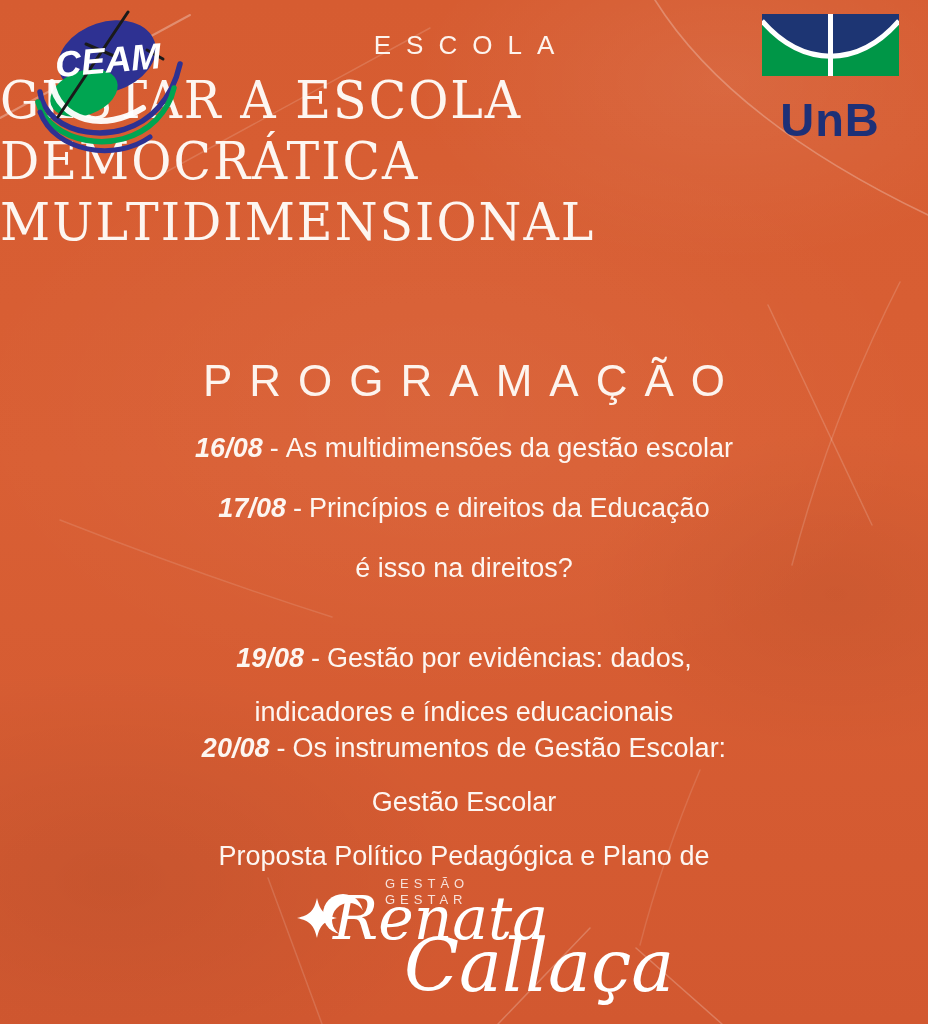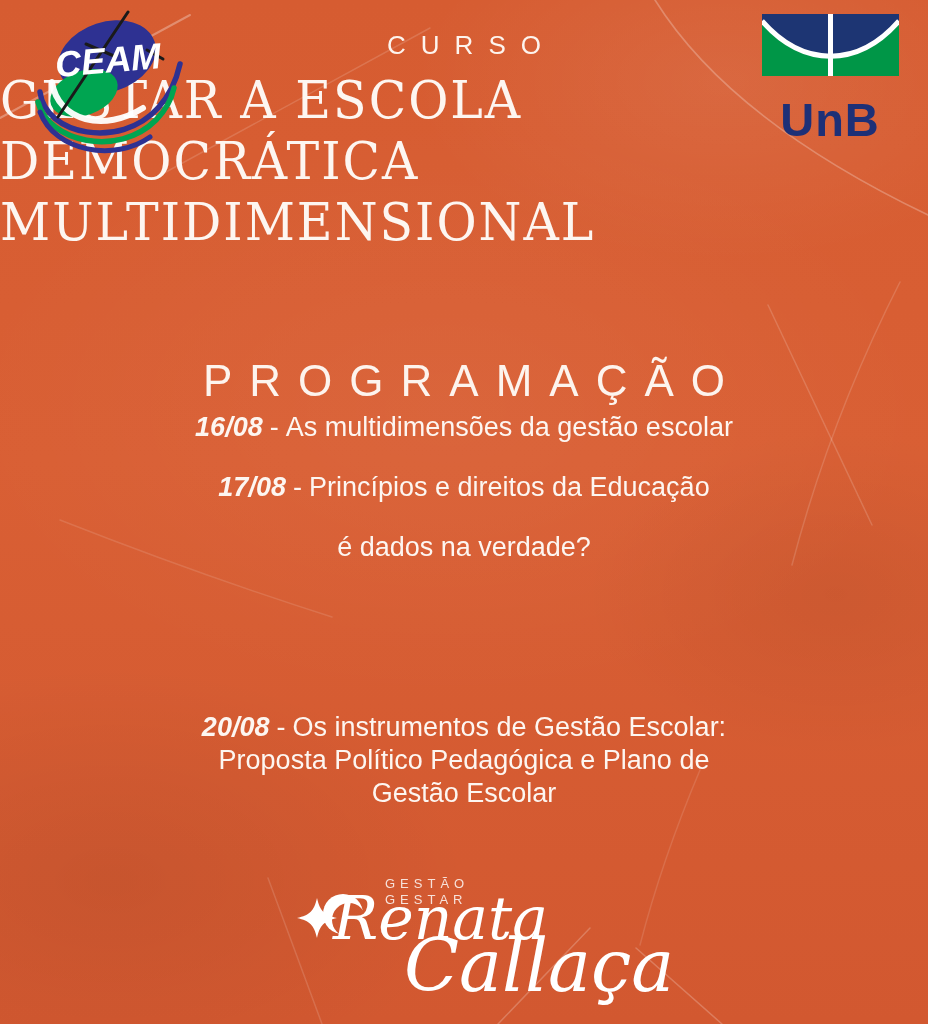--- a/index.html
+++ b/index.html
@@ -70,21 +70,21 @@
   .schedule-item{
     position:absolute;left:0;width:100%;
     text-align:center;
     font-size:27px;
     line-height:33px;
     color:#fdf6f1;
     z-index:2;
   }
   .schedule-item .date{font-weight:bold;font-style:italic;}
   .schedule-item .dash{margin:0 7px;}
-  .schedule-item .line{display:block;}
+  .schedule-item .line{display:block;margin-top:21px;}
   .item-0{top:411px;}
   .item-1{top:471px;}
   .item-2{top:531px;}
   .item-3{top:621px;}
   .item-4{top:711px;}
 
   
   .signature{position:absolute;left:285px;top:866px;width:420px;height:158px;z-index:3;}
   .sig-mark{position:absolute;left:10px;top:26px;}
   .sig-brand{
@@ -146,21 +146,21 @@
   <div class="unb-logo">
     <svg width="137" height="62" viewBox="0 0 137 62">
       <rect x="0" y="0" width="137" height="62" fill="#009647"></rect>
       <path d="M0,0 H137 V7 C96,54 41,54 0,7 Z" fill="#1d3573"></path>
       <path d="M0,7 C41,54 96,54 137,7" fill="none" stroke="#ffffff" stroke-width="5"></path>
       <line x1="68.5" y1="0" x2="68.5" y2="62" stroke="#ffffff" stroke-width="5"></line>
     </svg>
     <div class="unb-wordmark" style="color:#1d3077;">UnB</div>
   </div>
 
-  <div class="kicker">CURSO</div>
+  <div class="kicker">ESCOLA</div>
 
   <h1 class="title">
     <span>GESTAR A ESCOLA</span>
     <span>DEMOCRÁTICA</span>
     <span>MULTIDIMENSIONAL</span>
   </h1>
 
   <div class="section-heading">PROGRAMAÇÃO</div>
 
   <div class="schedule-item item-0">
@@ -169,30 +169,36 @@
     </span>
   </div>
 
   <div class="schedule-item item-1">
     <span class="line">
       <span class="date">17/08</span><span class="dash">-</span><span>Princípios e direitos da Educação</span>
     </span>
   </div>
 
   <div class="schedule-item item-2">
-    <span class="line">é dados na verdade?</span>
-  </div>
-
+    <span class="line">é isso na direitos?</span>
+  </div>
+
+  <div class="schedule-item item-3">
+    <span class="line">
+      <span class="date">19/08</span><span class="dash">-</span><span>Gestão por evidências: dados,</span>
+    </span>
+    <span class="line">indicadores e índices educacionais</span>
+  </div>
 
   <div class="schedule-item item-4">
     <span class="line">
       <span class="date">20/08</span><span class="dash">-</span><span>Os instrumentos de Gestão Escolar:</span>
     </span>
+    <span class="line">Gestão Escolar</span>
     <span class="line">Proposta Político Pedagógica e Plano de</span>
-    <span class="line">Gestão Escolar</span>
   </div>
 
   <div class="signature">
     <svg class="sig-mark" width="74" height="66" viewBox="0 0 74 66">
       <defs>
         <mask id="crescent-mask">
           <rect x="0" y="0" width="74" height="66" fill="#fff"></rect>
           <circle cx="54" cy="28" r="17" fill="#000"></circle>
         </mask>
       </defs>

